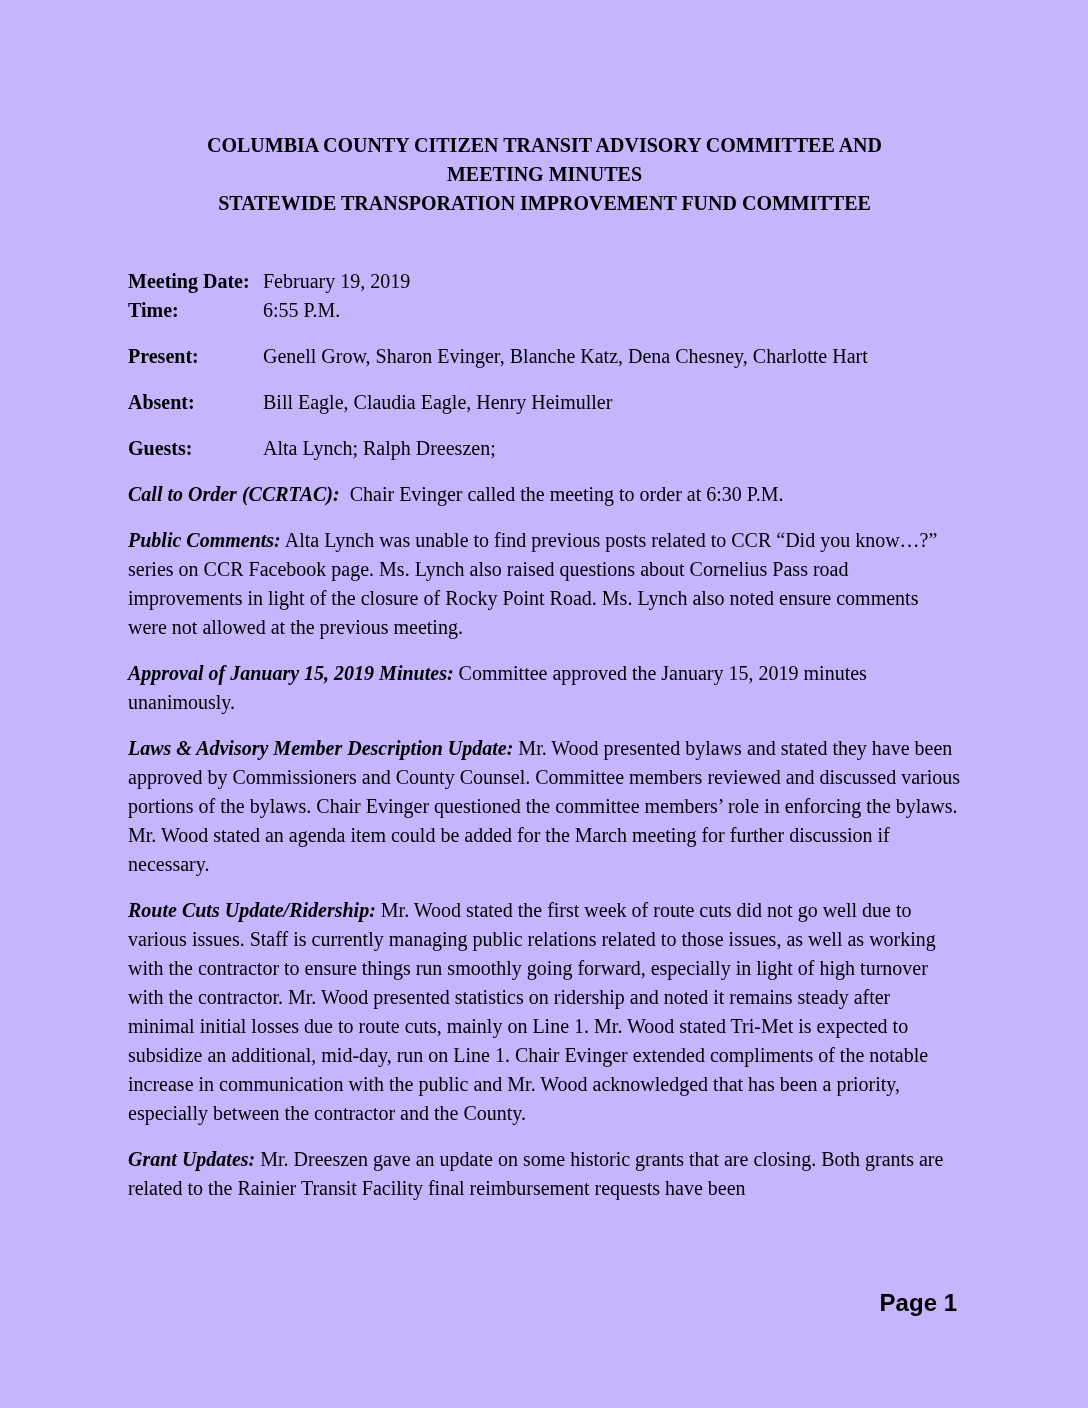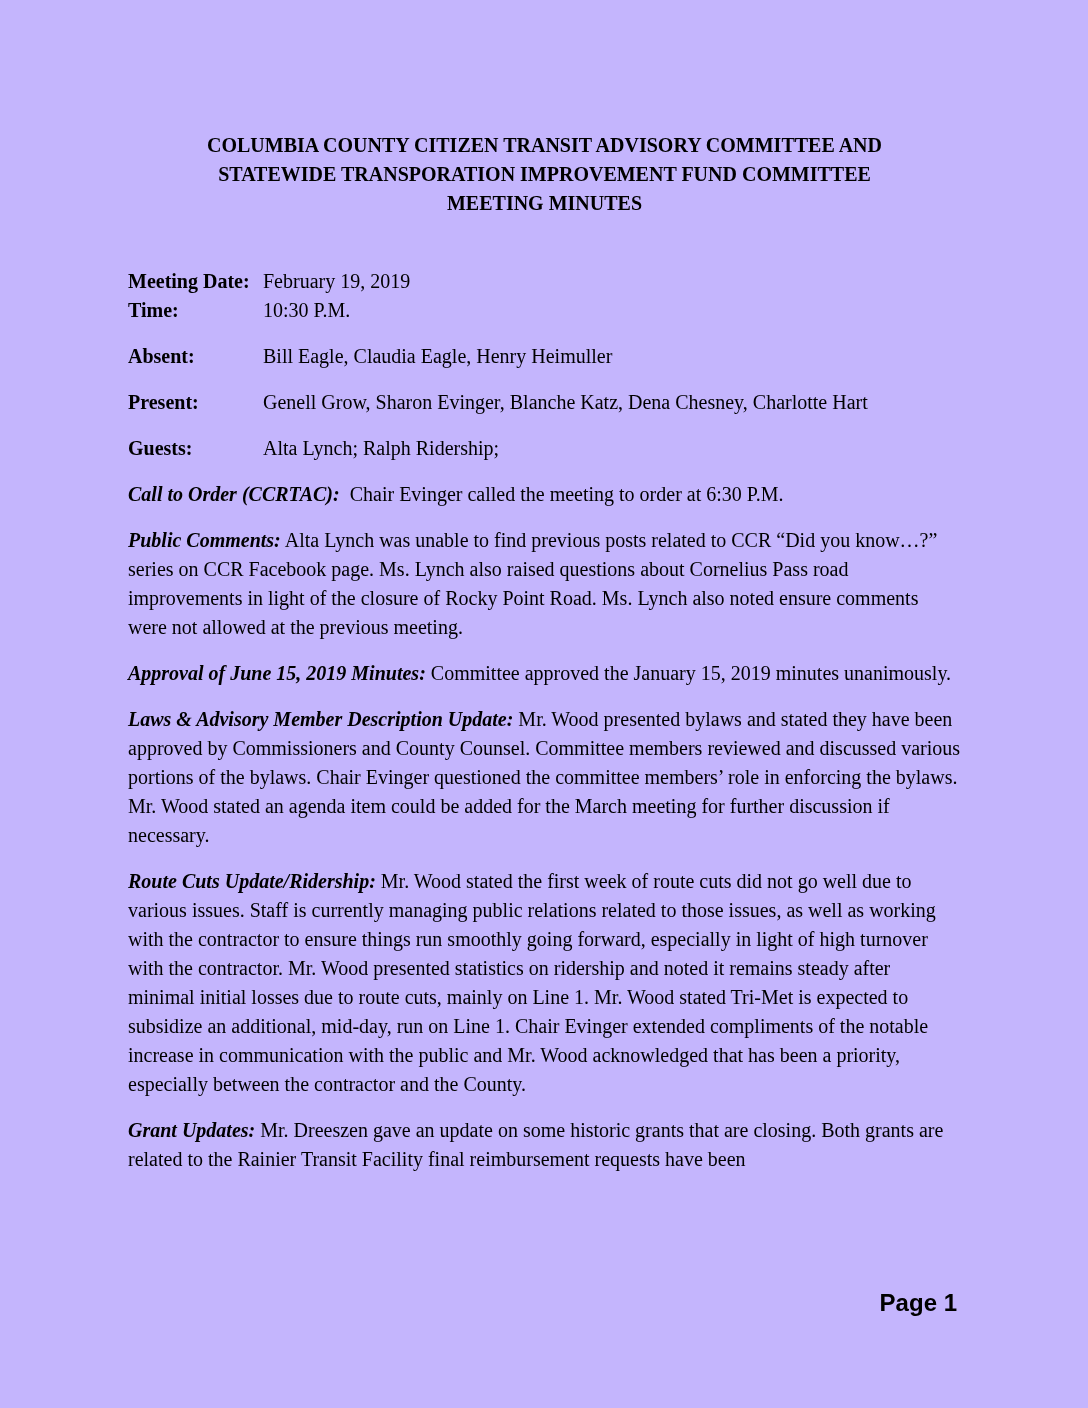--- a/index.html
+++ b/index.html
@@ -64,55 +64,55 @@
   }
 </style>
 </head>
 <body>
 
 <div class="page">
   <div class="content">
 
     <div class="title">
       <div>COLUMBIA COUNTY CITIZEN TRANSIT ADVISORY COMMITTEE AND</div>
+      <div>MEETING MINUTES</div>
       <div>STATEWIDE TRANSPORATION IMPROVEMENT FUND COMMITTEE</div>
-      <div>MEETING MINUTES</div>
     </div>
 
     <div class="meta-block">
       <div class="row">
         <div class="label">Meeting Date:</div>
         <div class="value">February 19, 2019</div>
       </div>
       <div class="row">
         <div class="label">Time:</div>
-        <div class="value">10:30 P.M.</div>
+        <div class="value">6:55 P.M.</div>
       </div>
     </div>
 
     <div>
       <div class="row row-spaced">
+        <div class="label">Present:</div>
+        <div class="value">Genell Grow, Sharon Evinger, Blanche Katz, Dena Chesney, Charlotte Hart</div>
+      </div>
+      <div class="row row-spaced">
         <div class="label">Absent:</div>
         <div class="value">Bill Eagle, Claudia Eagle, Henry Heimuller</div>
       </div>
       <div class="row row-spaced">
-        <div class="label">Present:</div>
-        <div class="value">Genell Grow, Sharon Evinger, Blanche Katz, Dena Chesney, Charlotte Hart</div>
-      </div>
-      <div class="row row-spaced">
         <div class="label">Guests:</div>
-        <div class="value">Alta Lynch; Ralph Ridership;</div>
+        <div class="value">Alta Lynch; Ralph Dreeszen;</div>
       </div>
     </div>
 
     <p class="sec"><span class="sec-heading">Call to Order (CCRTAC):</span>&nbsp; <span>Chair Evinger called the meeting to order at 6:30 P.M.</span></p>
 
     <p class="sec"><span class="sec-heading">Public Comments:</span> <span>Alta Lynch was unable to find previous posts related to CCR “Did you know…?” series on CCR Facebook page. Ms. Lynch also raised questions about Cornelius Pass road improvements in light of the closure of Rocky Point Road. Ms. Lynch also noted ensure comments were not allowed at the previous meeting.</span></p>
 
-    <p class="sec"><span class="sec-heading">Approval of June 15, 2019 Minutes:</span> <span>Committee approved the January 15, 2019 minutes unanimously.</span></p>
+    <p class="sec"><span class="sec-heading">Approval of January 15, 2019 Minutes:</span> <span>Committee approved the January 15, 2019 minutes unanimously.</span></p>
 
     <p class="sec"><span class="sec-heading">Laws &amp; Advisory Member Description Update:</span> <span>Mr. Wood presented bylaws and stated they have been approved by Commissioners and County Counsel. Committee members reviewed and discussed various portions of the bylaws. Chair Evinger questioned the committee members’ role in enforcing the bylaws. Mr. Wood stated an agenda item could be added for the March meeting for further discussion if necessary.</span></p>
 
     <p class="sec"><span class="sec-heading">Route Cuts Update/Ridership:</span> <span>Mr. Wood stated the first week of route cuts did not go well due to various issues. Staff is currently managing public relations related to those issues, as well as working with the contractor to ensure things run smoothly going forward, especially in light of high turnover with the contractor. Mr. Wood presented statistics on ridership and noted it remains steady after minimal initial losses due to route cuts, mainly on Line 1. Mr. Wood stated Tri-Met is expected to subsidize an additional, mid-day, run on Line 1. Chair Evinger extended compliments of the notable increase in communication with the public and Mr. Wood acknowledged that has been a priority, especially between the contractor and the County.</span></p>
 
     <p class="sec"><span class="sec-heading">Grant Updates:</span> <span>Mr. Dreeszen gave an update on some historic grants that are closing. Both grants are related to the Rainier Transit Facility final reimbursement requests have been</span></p>
 
   </div>
 
   <div class="footer-page">Page 1</div>

